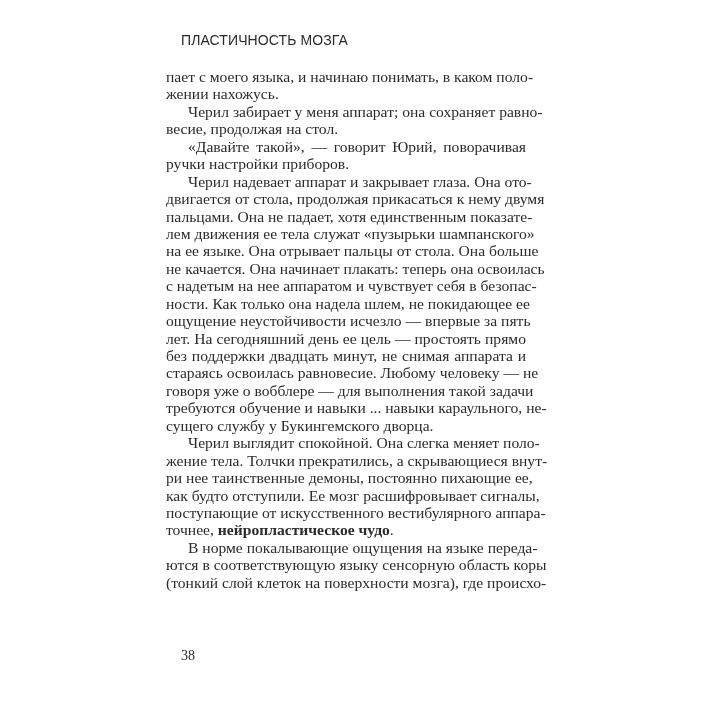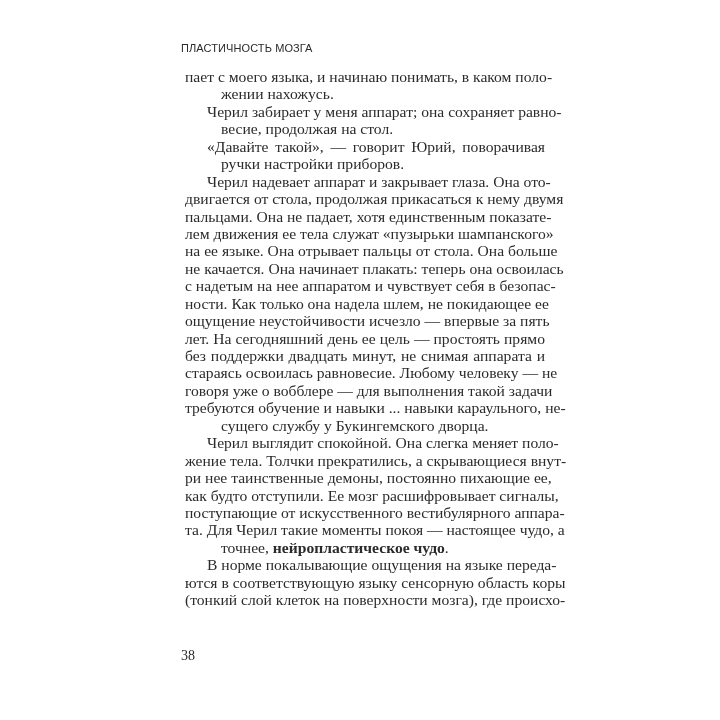--- a/index.html
+++ b/index.html
@@ -15,47 +15,46 @@
   }
   .page {
     position: absolute;
     left: 0; top: 0;
     width: 720px; height: 720px;
     background: #ffffff;
   }
   .running-head {
     position: absolute;
     left: 181px;
-    top: 42px;
+    top: 32px;
     font-family: "Liberation Sans", "DejaVu Sans", sans-serif;
-    font-size: 11px;
+    font-size: 14px;
     letter-spacing: 0.1px;
     color: #2a2a2a;
     white-space: nowrap;
   }
   .body-text {
     position: absolute;
-    left: 185px;
+    left: 166px;
     top: 68px;
     width: 360px;
     font-family: "Liberation Serif", "DejaVu Serif", serif;
     font-size: 15.6px;
     line-height: 17.45px;
     color: #2b2b2b;
   }
   .line {
     display: block;
     white-space: nowrap;
     text-align: justify;
     text-align-last: justify;
     height: 17.45px;
   }
   .line.last {
     text-align-last: left;
-    margin-left: 36px;
   }
   .line.indent {
     padding-left: 22px;
   }
   .bold {
     font-weight: bold;
   }
   .page-number {
     position: absolute;
     left: 181px;
@@ -91,21 +90,20 @@
     <span class="line">без поддержки двадцать минут, не снимая аппарата и</span>
     <span class="line">стараясь освоилась равновесие. Любому человеку — не</span>
     <span class="line">говоря уже о вобблере — для выполнения такой задачи</span>
     <span class="line">требуются обучение и навыки ... навыки караульного, не-</span>
     <span class="line last">сущего службу у Букингемского дворца.</span>
     <span class="line indent">Черил выглядит спокойной. Она слегка меняет поло-</span>
     <span class="line">жение тела. Толчки прекратились, а скрывающиеся внут-</span>
     <span class="line">ри нее таинственные демоны, постоянно пихающие ее,</span>
     <span class="line">как будто отступили. Ее мозг расшифровывает сигналы,</span>
     <span class="line">поступающие от искусственного вестибулярного аппара-</span>
-    <span class="line">та. Для Черил такие моменты покоя — настоящее чудо, а</span>
     <span class="line last"><span>точнее, </span><span class="bold">нейропластическое чудо</span><span>.</span></span>
     <span class="line indent">В норме покалывающие ощущения на языке переда-</span>
     <span class="line">ются в соответствующую языку сенсорную область коры</span>
     <span class="line">(тонкий слой клеток на поверхности мозга), где происхо-</span>
   </div>
 
   <div class="page-number">38</div>
 </div>
 
 </body></html>

